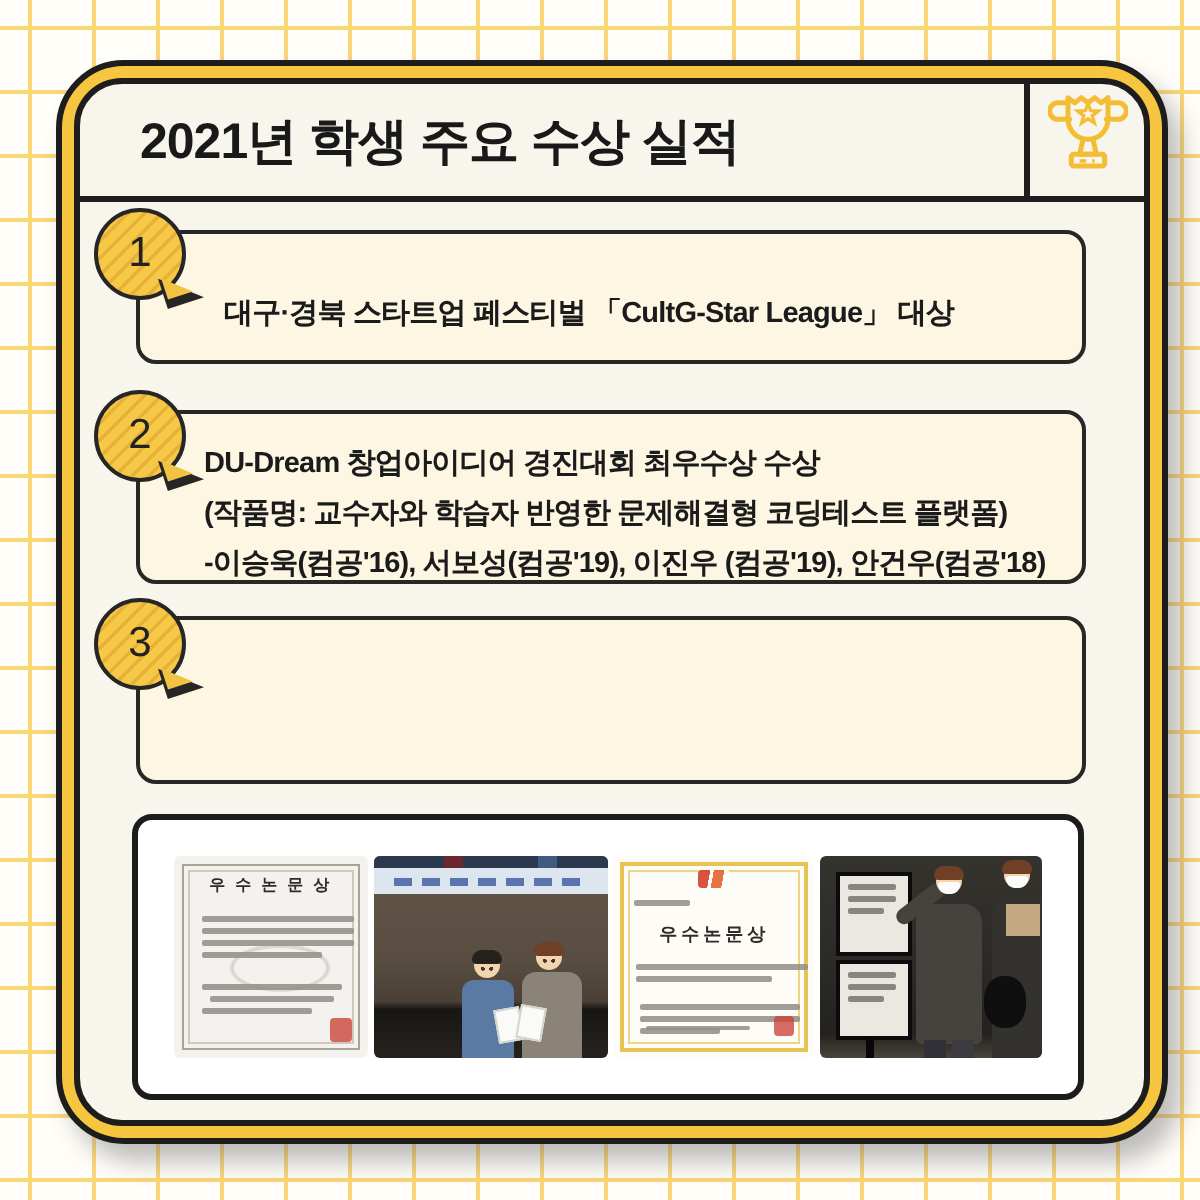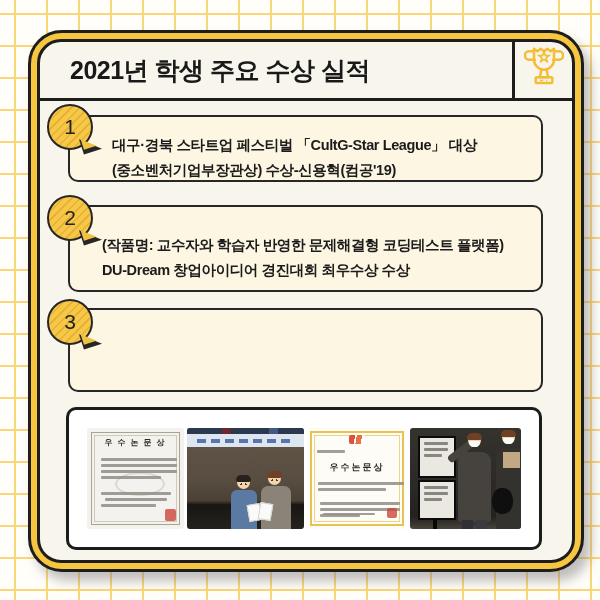--- a/index.html
+++ b/index.html
@@ -91,29 +91,29 @@
         </div>
       </div>
 
       <div class="content">
 
         <div class="badge" id="badge1">
           <span>1</span>
         </div>
         <div class="award-box" id="box1">
           <div class="award-line">대구·경북 스타트업 페스티벌 「CultG-Star League」 대상</div>
-          <div class="award-line">(중소벤처기업부장관상) 수상-신용혁(컴공'19)</div>
         </div>
 
         <div class="badge" id="badge2">
           <span>2</span>
         </div>
         <div class="award-box" id="box2">
+          <div class="award-line">DU-Dream 창업아이디어 경진대회 최우수상 수상</div>
           <div class="award-line">(작품명: 교수자와 학습자 반영한 문제해결형 코딩테스트 플랫폼)</div>
-          <div class="award-line">DU-Dream 창업아이디어 경진대회 최우수상 수상</div>
+          <div class="award-line">-이승욱(컴공'16), 서보성(컴공'19), 이진우 (컴공'19), 안건우(컴공'18)</div>
         </div>
 
         <div class="badge" id="badge3">
           <span>3</span>
         </div>
         <div class="award-box" id="box3">
         </div>
 
         <div class="photo-strip">
 

